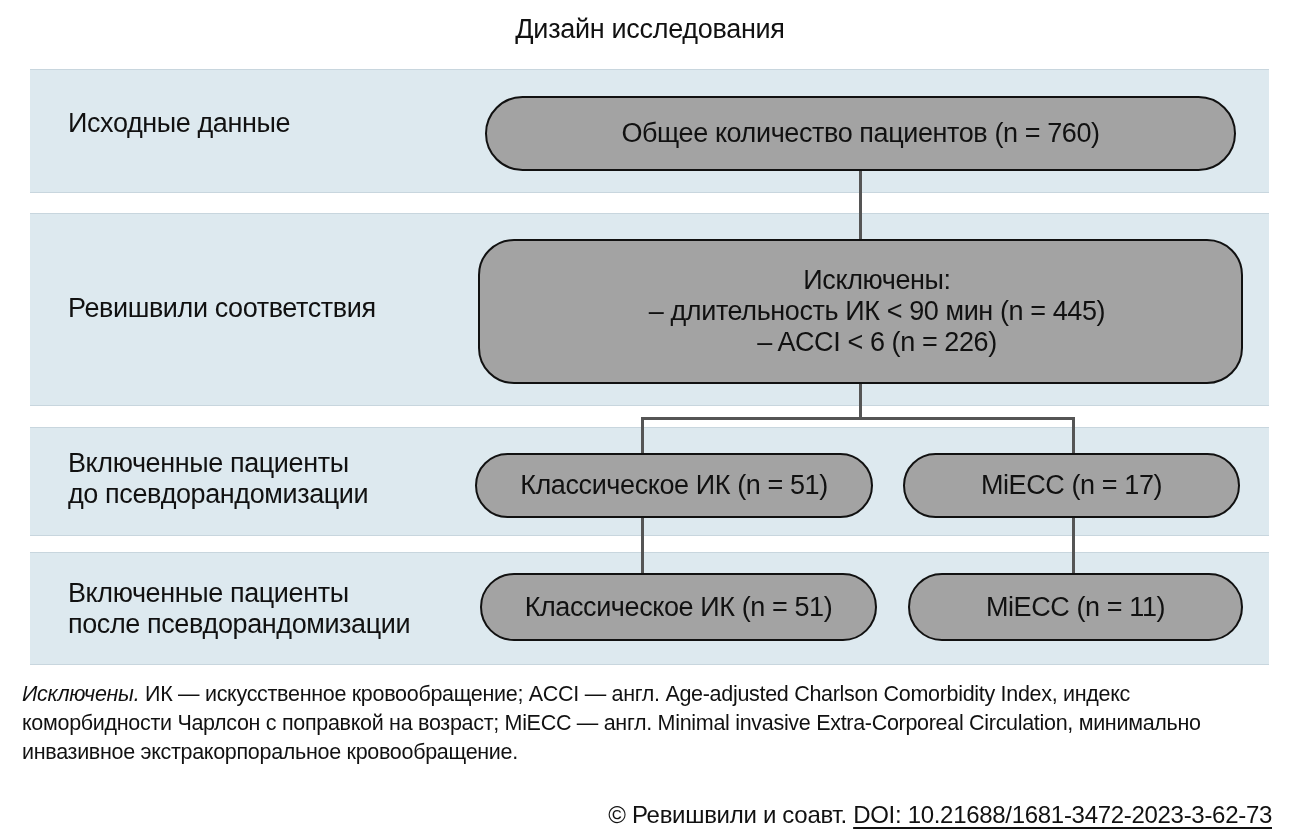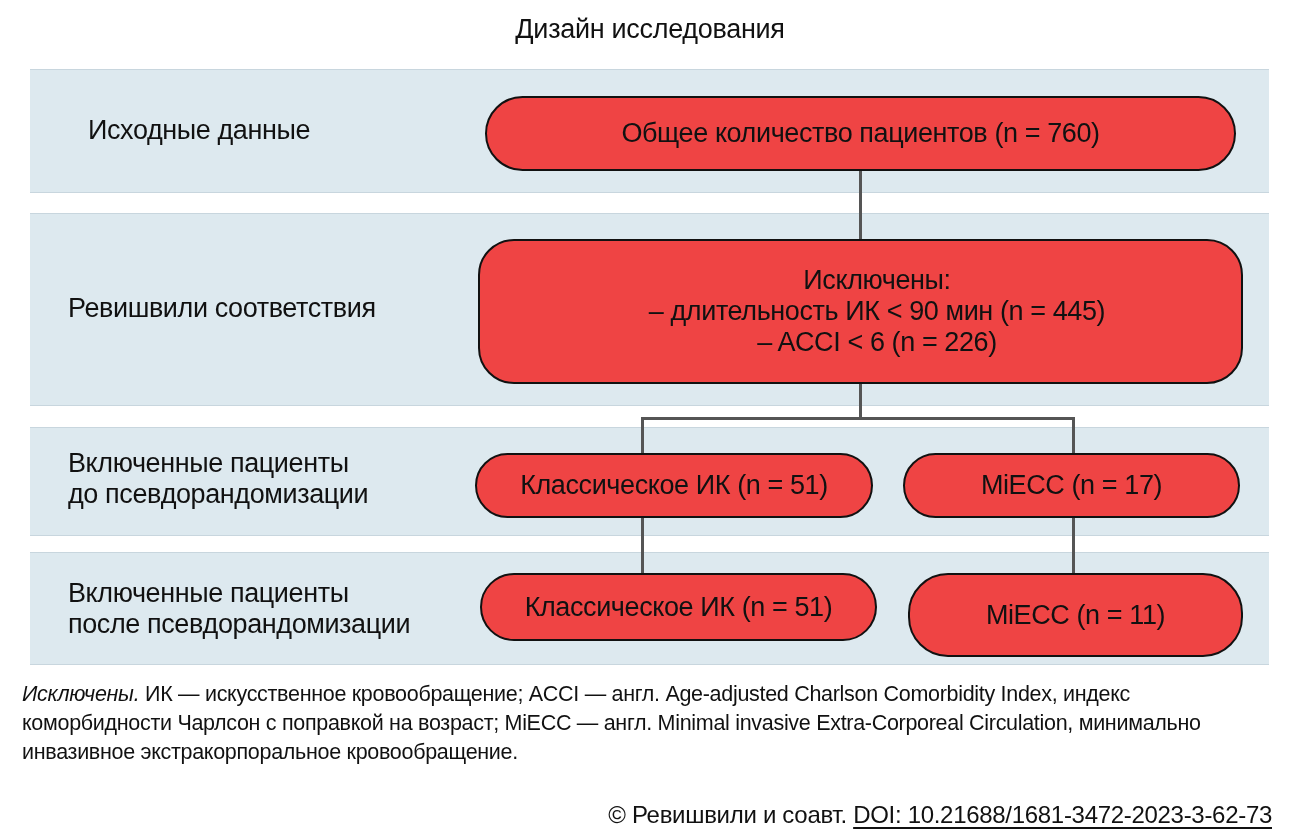--- a/index.html
+++ b/index.html
@@ -3,39 +3,39 @@
 <meta charset="utf-8">
 <style>
   html, body { margin: 0; padding: 0; background: #ffffff; }
   body { width: 1300px; height: 836px; position: relative; overflow: hidden;
          font-family: "Liberation Sans", "DejaVu Sans", sans-serif; color: #111; }
   .title { position: absolute; left: 0; width: 1300px; top: 14px; text-align: center;
            font-size: 27px; letter-spacing: -0.3px; }
   .band { position: absolute; left: 30px; width: 1239px; background: #dde9ef;
           border-top: 1px solid #c8d6de; border-bottom: 1px solid #c8d6de; box-sizing: border-box; }
   .band-label { position: absolute; left: 38px; font-size: 27px; line-height: 31px; letter-spacing: -0.4px; }
-  .box { position: absolute; background: #ef4444; border: 2px solid #111; box-sizing: border-box;
+  .box { position: absolute; background: #a3a3a3; border: 2px solid #111; box-sizing: border-box;
          display: flex; align-items: center; justify-content: center; text-align: center;
          font-size: 27px; letter-spacing: -0.4px; line-height: 31px; }
   .pill { border-radius: 40px; }
   .rounded { border-radius: 36px; flex-direction: column; padding-left: 33px; }
   .line { position: absolute; background: #555; }
   .note { position: absolute; left: 22px; top: 680px; width: 1250px; font-size: 21.5px;
           line-height: 29px; letter-spacing: -0.3px; }
   .note i { font-style: italic; }
   .credit { position: absolute; right: 28px; top: 776px; font-size: 24px; letter-spacing: -0.3px; margin-top: 25px; }
   .doi { text-decoration: underline; text-underline-offset: 4px; }
 </style>
 </head>
 <body>
 
 <div class="title">Дизайн исследования</div>
 
 <div class="band" style="top:69px;height:124px;">
-  <div class="band-label" style="top:45px;margin-left:20px;">
+  <div class="band-label" style="top:38px;">
     <span>Исходные данные</span>
   </div>
 </div>
 <div class="band" style="top:213px;height:193px;">
   <div class="band-label" style="top:79px;">
     <span>Ревишвили соответствия</span>
   </div>
 </div>
 <div class="band" style="top:427px;height:109px;">
   <div class="band-label" style="top:20px;">
@@ -71,21 +71,21 @@
 <div class="box pill" style="left:475px;top:453px;width:398px;height:65px;">
   <span>Классическое ИК (n = 51)</span>
 </div>
 <div class="box pill" style="left:903px;top:453px;width:337px;height:65px;">
   <span>MiECC (n = 17)</span>
 </div>
 
 <div class="box pill" style="left:480px;top:573px;width:397px;height:68px;">
   <span>Классическое ИК (n = 51)</span>
 </div>
-<div class="box pill" style="left:908px;top:573px;width:335px;height:84px;">
+<div class="box pill" style="left:908px;top:573px;width:335px;height:68px;">
   <span>MiECC (n = 11)</span>
 </div>
 
 <div class="note">
   <i>Исключены.</i><span> ИК — искусственное кровообращение; ACCI — англ. Age-adjusted Charlson Comorbidity Index, индекс коморбидности Чарлсон с поправкой на возраст; MiECC — англ. Minimal invasive Extra-Corporeal Circulation, минимально инвазивное экстракорпоральное кровообращение.</span>
 </div>
 
 <div class="credit">
   <span>© Ревишвили и соавт.</span>
   <span class="doi">DOI: 10.21688/1681-3472-2023-3-62-73</span>

